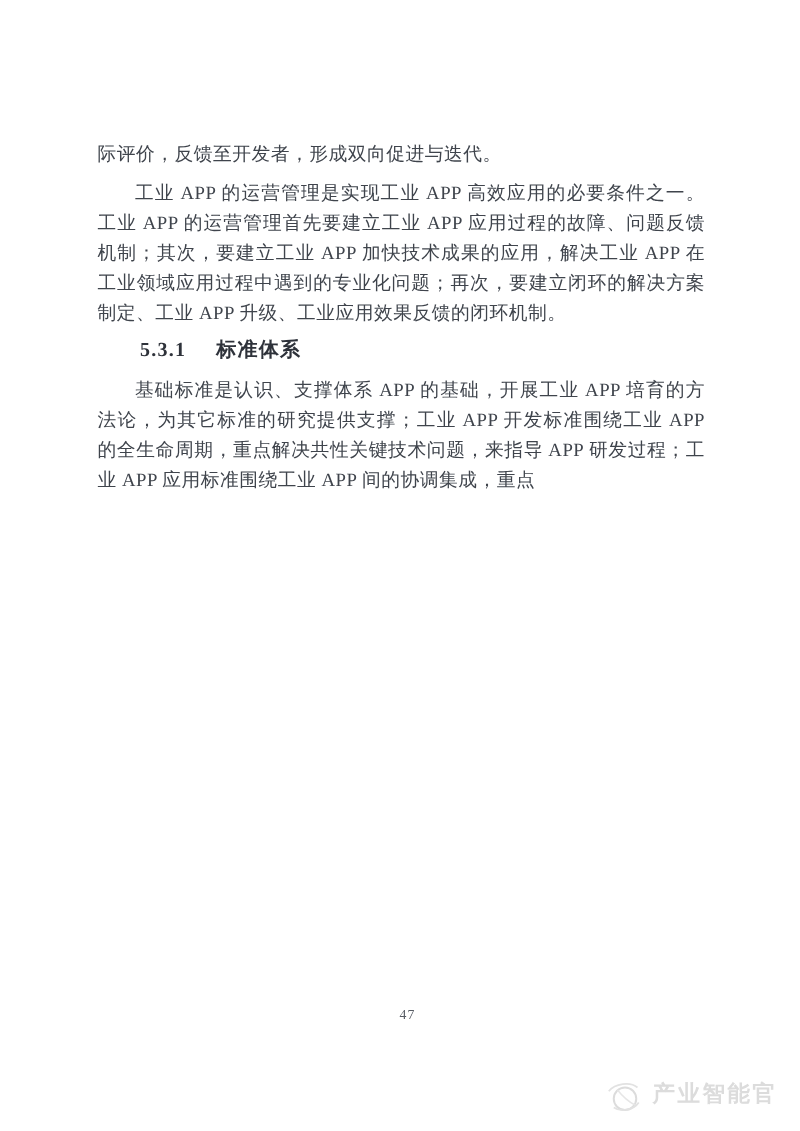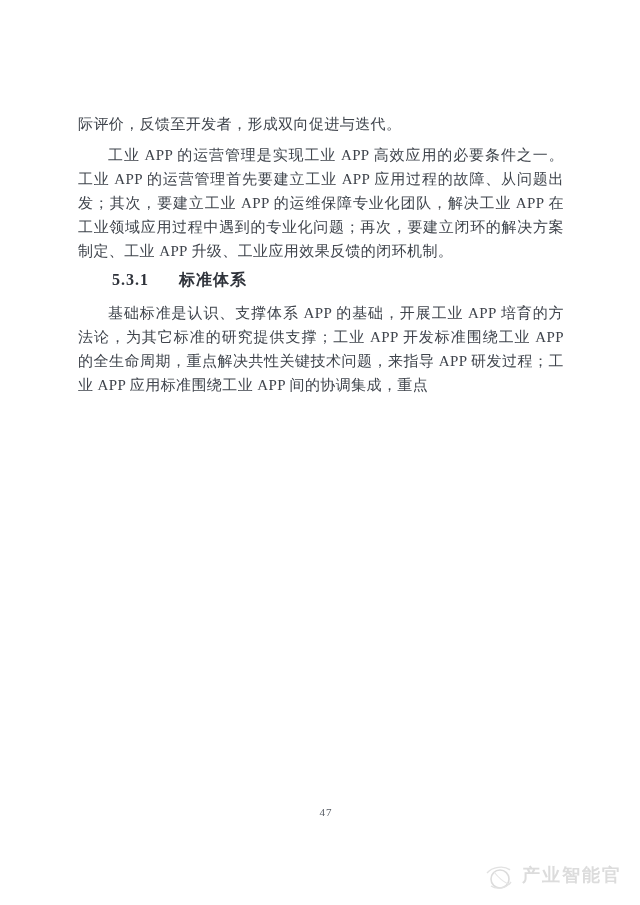--- a/index.html
+++ b/index.html
@@ -45,27 +45,26 @@
     margin: 10px 0 12px 0;
   }
   h2.subsection-heading {
     font-size: 16px;
     font-weight: 700;
     color: var(--heading-text);
     margin: 6px 0 10px 34px;
   }
   h2.subsection-heading .sub-num {
     font-family: "Liberation Serif", "DejaVu Serif", serif;
-    margin-right: 4px;
+    margin-right: 20px;
     letter-spacing: 1px;
   }
   h2.subsection-heading .sub-title {
     font-family: "Liberation Sans", "DejaVu Sans", sans-serif;
     letter-spacing: 1px;
-    margin-left: 22px;
   }
   .page-number {
     position: absolute;
     left: 12px; right: 0;
     top: 806px;
     text-align: center;
     font-size: 11px;
     letter-spacing: 1px;
     color: #565b63;
   }
@@ -88,21 +87,21 @@
   }
 </style>
 </head>
 <body>
 
 <div class="page">
   <div class="content">
 
     <p class="continuation">际评价，反馈至开发者，形成双向促进与迭代。</p>
 
-    <p>工业 APP 的运营管理是实现工业 APP 高效应用的必要条件之一。工业 APP 的运营管理首先要建立工业 APP 应用过程的故障、从问题出发；其次，要建立工业 APP 的运维保障专业化团队，解决工业 APP 在工业领域应用过程中遇到的专业化问题；再次，要建立闭环的解决方案制定、工业 APP 升级、工业应用效果反馈的闭环机制。</p>
+    <p>工业 APP 的运营管理是实现工业 APP 高效应用的必要条件之一。工业 APP 的运营管理首先要建立工业 APP 应用过程的故障、问题反馈机制；其次，要建立工业 APP 加快技术成果的应用，解决工业 APP 在工业领域应用过程中遇到的专业化问题；再次，要建立闭环的解决方案制定、工业 APP 升级、工业应用效果反馈的闭环机制。</p>
 
 
     <h2 class="subsection-heading">
       <span class="sub-num">5.3.1</span>
       <span class="sub-title">标准体系</span>
     </h2>
 
 
 
 

